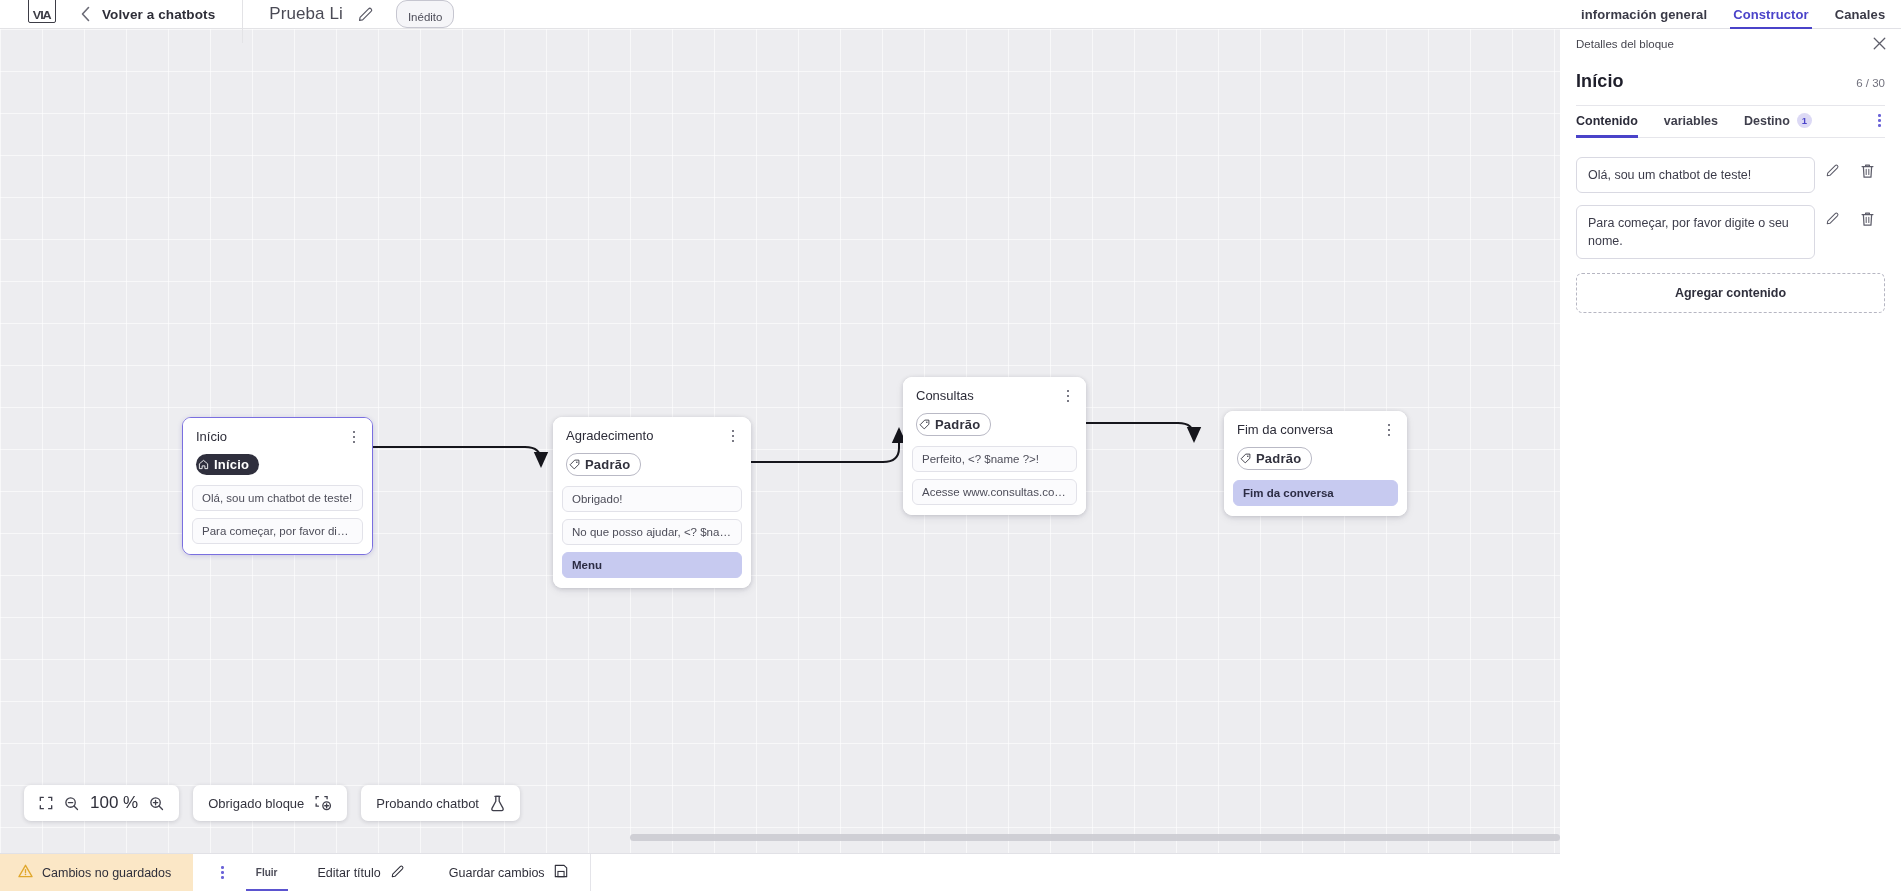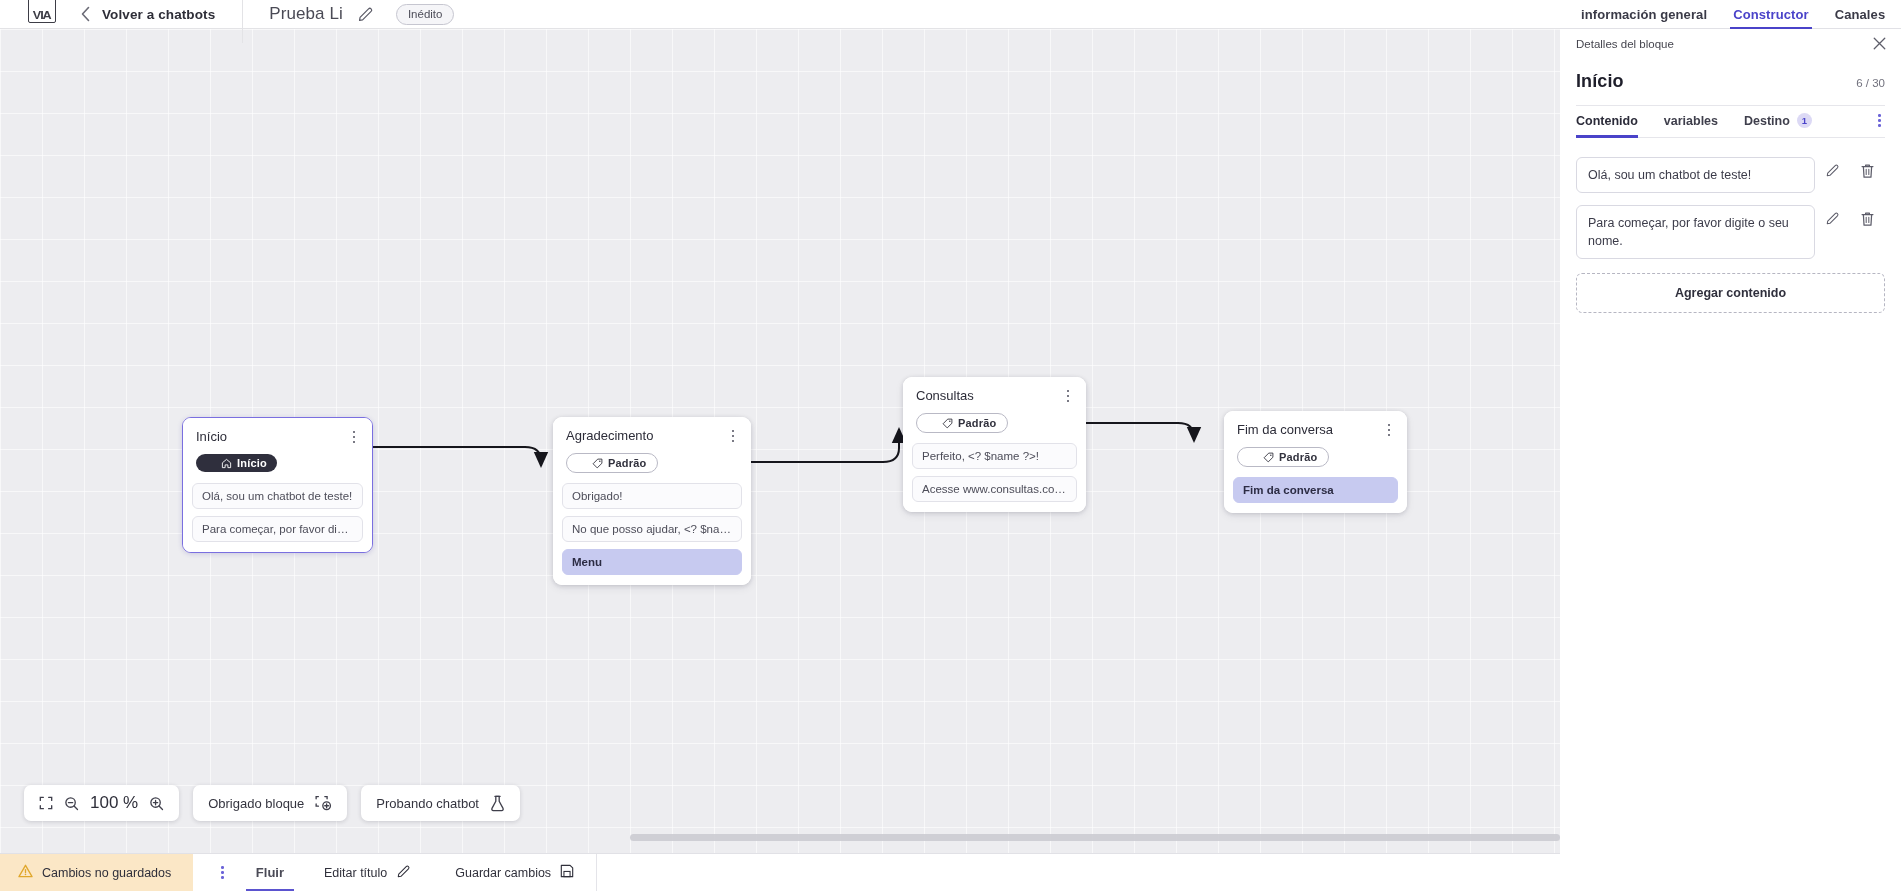--- a/index.html
+++ b/index.html
@@ -26,21 +26,21 @@
   .logo-inner { font-size: 11px; font-weight: 700; color: #3d3d46; letter-spacing: -1px;
     transform: scaleX(1.15); line-height: 13px; }
   .back-chevron { margin-left: 24px; color: #6b6b76; font-size: 17px; line-height: 1;
     display:flex; align-items:center; }
   .back-label { margin-left: 11px; font-size: 13.5px; font-weight: 700; color: #2e2e38;
     letter-spacing: .1px; }
   .vdiv { width: 1px; height: 58px; background: #e3e3e6; margin-left: 27px; margin-top: 0px; }
   .bot-title { margin-left: 26px; font-size: 17px; color: #4a4a55; font-weight: 400; letter-spacing:.1px;}
   .pencil-ic { margin-left: 14px; color: #5a5a66; display:flex; align-items:center;}
   .badge-unpub {
-    margin-left: 22px; padding: 3px 11px 4px; border: 1px solid #c6c6d0; border-radius: 11px;
+    margin-left: 22px; padding: 10px 11px 4px; border: 1px solid #c6c6d0; border-radius: 11px;
     background: #f5f5f8; font-size: 11.5px; color: #4e4e5a;
   }
 
   
   .canvas {
     position: absolute; left: 0; top: 29px; width: 1560px; height: 824px;
     background-color: #ededf0;
     background-image:
       linear-gradient(to right, rgba(255,255,255,.62) 1.5px, transparent 1.5px),
       linear-gradient(to bottom, rgba(255,255,255,.62) 1.5px, transparent 1.5px);
@@ -59,21 +59,21 @@
   .node-head { padding: 11px 12px 10px 13px; position: relative; background:#fff;}
   .node-title { font-size: 13px; color: #2c2c38; font-weight: 400; padding-right: 26px;
     white-space: nowrap; }
   .kebab {
     position: absolute; right: 10px; top: 10px; width: 16px; height: 18px;
     display: flex; flex-direction: column; align-items: center; justify-content: center; gap: 2.5px;
   }
   .kebab i { width: 2.6px; height: 2.6px; border-radius: 50%; background: #4e4e5c; display:block;}
   .tag {
     display: inline-flex; align-items: center; gap: 5px; margin-top: 10px;
-    padding: 3px 10px 3px 25px; border-radius: 11px; font-size: 11px; font-weight: 700;
+    padding: 3px 10px 3px 2px; border-radius: 11px; font-size: 13px; font-weight: 700;
     letter-spacing:.2px;
   }
   .tag.dark { background: #2f2f3d; color: #fff; }
   .tag.light { background: #fff; color: #32323e; border: 1px solid #b9b9c5; font-weight:700;}
   .tag svg { display: block; }
   .node-body { padding: 0 9px 10px; background:#fff;}
   .msg {
     background: #fbfbfd; border: 1px solid #e2e2e9; border-radius: 6px;
     padding: 6px 9px; font-size: 11.5px; color: #4d4d59; margin-bottom: 7px;
     white-space: nowrap; overflow: hidden; text-overflow: ellipsis;
@@ -102,21 +102,21 @@
   }
   .unsaved {
     height: 38px; background: #fbe7c6; display: flex; align-items: center; gap: 9px;
     padding: 0 22px 0 18px; font-size: 12.5px; color: #2f2f3a;
   }
   .bb-kebab { margin-left: 14px; display:flex; flex-direction:column; gap:2.5px; align-items:center;
     padding: 0 14px;}
   .bb-kebab i { width: 2.6px; height:2.6px; border-radius:50%; background:#6b63d8; display:block;}
   .bb-tab {
     position: relative; height: 38px; display: flex; align-items: center; padding: 0 18px;
-    font-size: 13px; color: #4a4a56; font-weight: 700;
+    font-size: 10px; color: #4a4a56; font-weight: 700;
   }
   .bb-tab.active::after {
     content:''; position:absolute; left:8px; right:8px; bottom:0; height:2.5px; background:#5b54cf;
   }
   .bb-item { display:flex; align-items:center; gap:9px; padding: 16px 22px; font-size: 12.5px;
     color:#30303b; height:38px;}
   .bb-sep { width:1px; height: 38px; background:#e4e4e9; }
 
   
   .rpanel { position: absolute; right: 0; top: 0; width: 341px; height: 891px; background: #fff; z-index: 50;}

